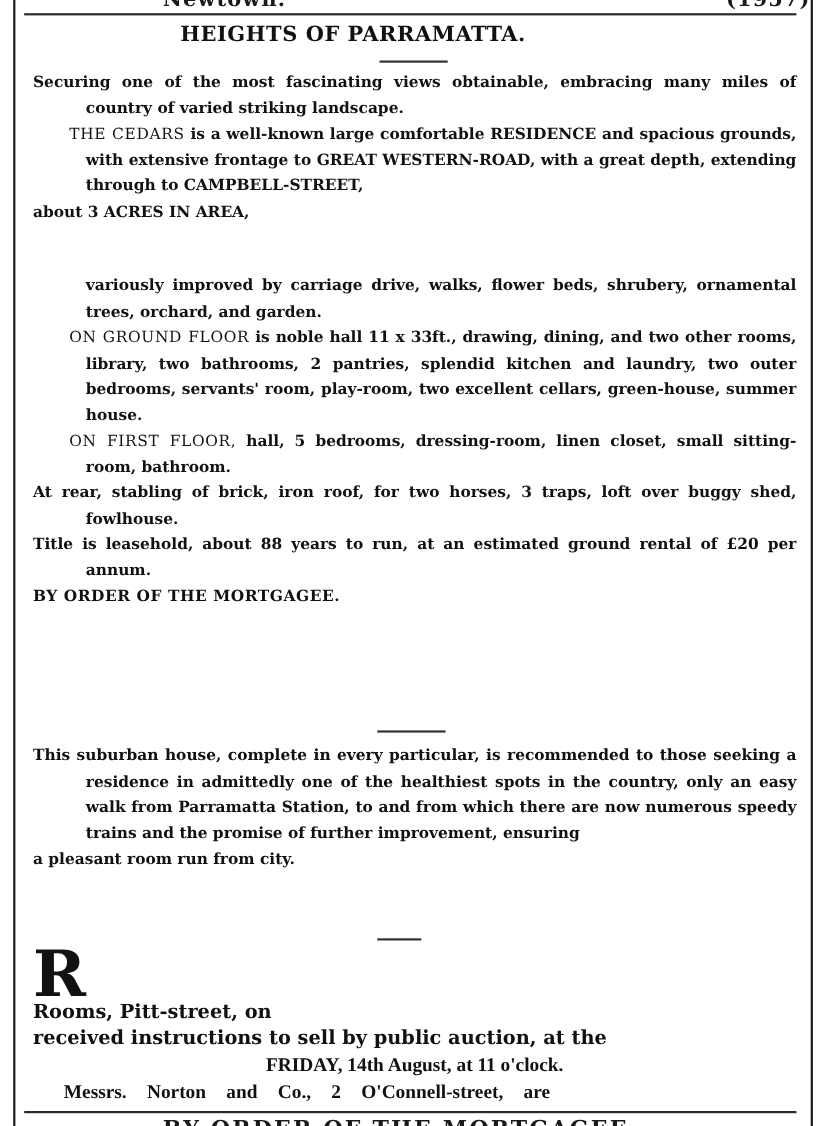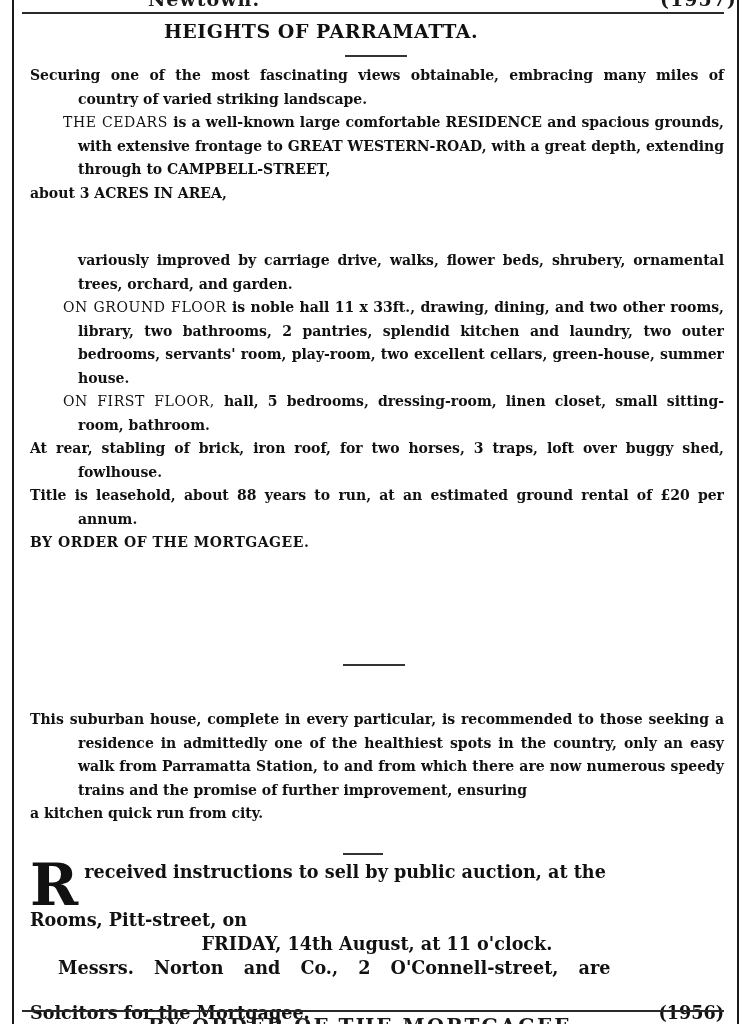--- a/index.html
+++ b/index.html
@@ -18,21 +18,21 @@
   .headline { position: absolute; top: 20px; left: 0; width: 642px; text-align: center;
     font-weight: bold; font-size: 19px; letter-spacing: 0.5px; }
   .block { position: absolute; left: 30px; width: 694px; font-size: 14px; line-height: 23.5px; font-weight: bold; }
   .block p { margin: 0; padding-left: 48px; text-indent: -48px; text-align: justify; text-align-last: left; }
   .block p.centered { padding-left: 0; text-indent: 0; text-align: center; }
   .block p.subcenter { padding-left: 0; text-indent: 0; text-align: center; }
   .caps { font-weight: normal; letter-spacing: 0.6px; margin-left: 33px; }
   .sig { position: absolute; left: 30px; width: 694px; font-size: 17.6px; line-height: 24px; font-weight: bold; }
   .dropcap { float: left; font-size: 58px; line-height: 46px; font-weight: bold; margin: 2px 6px 0 0; }
   .sig .line { display: flex; justify-content: space-between; margin-top: 21px; }
-  .sig .center { text-align: center; }
+  .sig .center { text-align: center; font-family: Liberation Serif, serif; }
 </style>
 </head>
 <body>
 
 <div class="frame-left"></div>
 <div class="frame-right"></div>
 
 <div class="partial-top" style="left:148px;">Newtown.</div>
 <div class="partial-top" style="left:660px;">(1957)</div>
 <div class="rule" style="top:12px;"></div>
@@ -47,33 +47,33 @@
   <p style="padding-left:48px;text-indent:0;margin-top:44px;">variously improved by carriage drive, walks, flower beds, shrubery, ornamental trees, orchard, and garden.</p>
   <p><span class="caps">ON GROUND FLOOR</span><span> is noble hall 11 x 33ft., drawing, dining, and two other rooms, library, two bathrooms, 2 pantries, splendid kitchen and laundry, two outer bedrooms, servants' room, play-room, two excellent cellars, green-house, summer house.</span></p>
   <p><span class="caps">ON FIRST FLOOR,</span><span> hall, 5 bedrooms, dressing-room, linen closet, small sitting-room, bathroom.</span></p>
   <p>At rear, stabling of brick, iron roof, for two horses, 3 traps, loft over buggy shed, fowlhouse.</p>
   <p>Title is leasehold, about 88 years to run, at an estimated ground rental of £20 per annum.</p>
   <p class="centered" style="letter-spacing:0.5px;">BY ORDER OF THE MORTGAGEE.</p>
 </div>
 
 <div class="dash" style="left:343px; width:62px; top:664px;"></div>
 
-<div class="block" style="top:708px;">
+<div class="block" style="top:676px;">
   <p>This suburban house, complete in every particular, is recommended to those seeking a residence in admittedly one of the healthiest spots in the country, only an easy walk from Parramatta Station, to and from which there are now numerous speedy trains and the promise of further improvement, ensuring</p>
-  <p class="centered">a kitchen quick run from city.</p>
+  <p class="centered">a pleasant room run from city.</p>
 </div>
 
 <div class="dash" style="left:343px; width:40px; top:853px;"></div>
 
 <div class="sig" style="top:860px;">
   <span class="dropcap">R</span>
+  <div style="clear:both;">Rooms, Pitt-street, on</div>
   <div>received instructions to sell by public auction, at the</div>
-  <div style="clear:both;">Rooms, Pitt-street, on</div>
   <div class="center">FRIDAY, 14th August, at 11 o'clock.</div>
-  <div style="padding-left:28px; word-spacing:14px;">Messrs. Norton and Co., 2 O'Connell-street, are</div>
+  <div style="padding-left:28px; word-spacing:14px;font-family:Liberation Serif, serif;">Messrs. Norton and Co., 2 O'Connell-street, are</div>
   <div class="line">
     <span>Solcitors for the Mortgagee.</span>
     <span>(1956)</span>
   </div>
 </div>
 
 <div class="rule" style="top:1010px;"></div>
 <div class="partial-bottom">BY ORDER OF THE MORTGAGEE.</div>
 
 </body></html>

